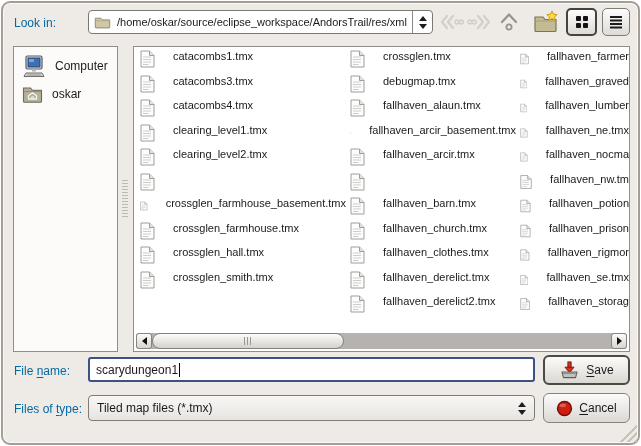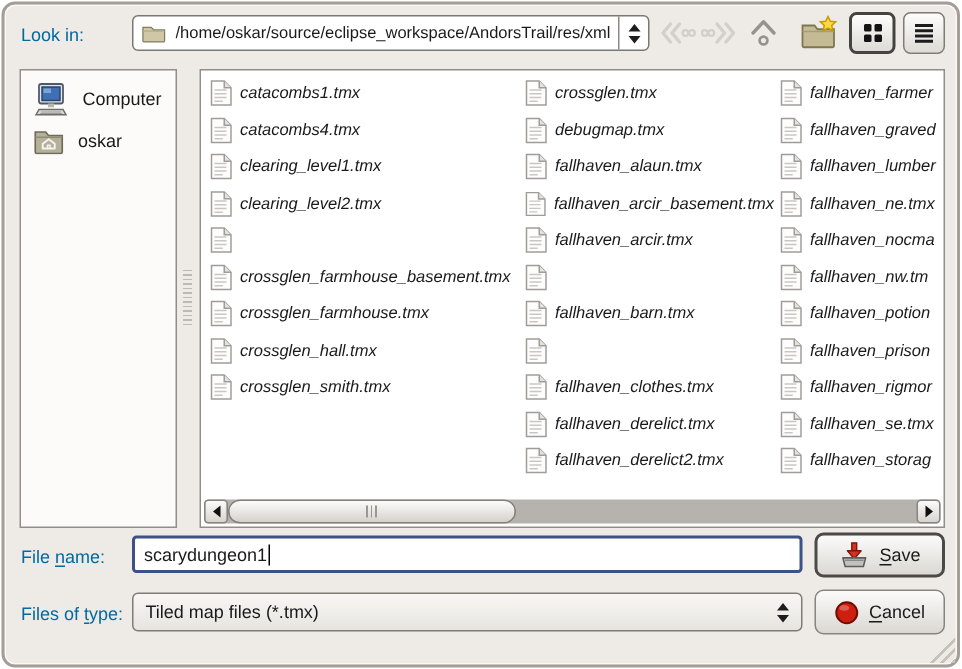--- a/index.html
+++ b/index.html
@@ -45,22 +45,22 @@
   .splitter { left:122px; top:180px; width:6px; height:38px;
               background:repeating-linear-gradient(to bottom,#bdbab4 0 1px,transparent 1px 3px); }
 
   
   .listpanel { left:133px; top:46px; width:497px; height:306px; background:#fff;
                border:1px solid #918e89; overflow:hidden; }
   .file-col { position:absolute; top:3px; height:272px; overflow:hidden; }
   .col-0 { left:2px;   width:210px; }
   .col-1 { left:212px; width:170px; }
   .col-2 { left:382px; width:113px; }
-  .file-item { height:24.5px; display:flex; align-items:center; gap:5px;
-               padding-left:4px; white-space:nowrap;font-style:italic; }
+  .file-item { height:24.5px; display:flex; align-items:flex-start; gap:18px;
+               padding-left:4px; white-space:nowrap; }
   .fname { font-size:11px; }
 
   
   .hscroll { position:absolute; left:2px; right:2px; bottom:2px; height:16px;
              background:#b6b3ae; border-radius:3px; }
   .sb-btn { position:absolute; top:0; width:16px; height:16px;
             background:linear-gradient(#fbfbfa,#d8d5d0); border:1px solid #87847f;
             border-radius:3px; display:flex; align-items:center; justify-content:center; }
   .sb-left  { left:0; }
   .sb-right { right:0; }
@@ -198,20 +198,28 @@
       <path d="M3 7 h8 M3 9.5 h8 M3 12 h8 M3 14.5 h5.5" stroke="#c9c7c4" stroke-width=".9"></path>
     </svg>
     <span class="fname">catacombs1.tmx</span>
   </div>
       <div class="file-item">
     <svg width="15" height="18" viewBox="0 0 15 18">
       <path d="M1 1 h8.5 L14 5.5 V17 H1 Z" fill="#fdfdfd" stroke="#a09d99" stroke-width="1"></path>
       <path d="M9.5 1 V5.5 H14" fill="#e4e2df" stroke="#a09d99" stroke-width="1"></path>
       <path d="M3 7 h8 M3 9.5 h8 M3 12 h8 M3 14.5 h5.5" stroke="#c9c7c4" stroke-width=".9"></path>
     </svg>
+    <span class="fname">catacombs3.tmx</span>
+  </div>
+      <div class="file-item">
+    <svg width="15" height="18" viewBox="0 0 15 18">
+      <path d="M1 1 h8.5 L14 5.5 V17 H1 Z" fill="#fdfdfd" stroke="#a09d99" stroke-width="1"></path>
+      <path d="M9.5 1 V5.5 H14" fill="#e4e2df" stroke="#a09d99" stroke-width="1"></path>
+      <path d="M3 7 h8 M3 9.5 h8 M3 12 h8 M3 14.5 h5.5" stroke="#c9c7c4" stroke-width=".9"></path>
+    </svg>
     <span class="fname">catacombs4.tmx</span>
   </div>
       <div class="file-item">
     <svg width="15" height="18" viewBox="0 0 15 18">
       <path d="M1 1 h8.5 L14 5.5 V17 H1 Z" fill="#fdfdfd" stroke="#a09d99" stroke-width="1"></path>
       <path d="M9.5 1 V5.5 H14" fill="#e4e2df" stroke="#a09d99" stroke-width="1"></path>
       <path d="M3 7 h8 M3 9.5 h8 M3 12 h8 M3 14.5 h5.5" stroke="#c9c7c4" stroke-width=".9"></path>
     </svg>
     <span class="fname">clearing_level1.tmx</span>
   </div>
@@ -318,20 +326,21 @@
       <path d="M3 7 h8 M3 9.5 h8 M3 12 h8 M3 14.5 h5.5" stroke="#c9c7c4" stroke-width=".9"></path>
     </svg>
     <span class="fname">fallhaven_barn.tmx</span>
   </div>
       <div class="file-item">
     <svg width="15" height="18" viewBox="0 0 15 18">
       <path d="M1 1 h8.5 L14 5.5 V17 H1 Z" fill="#fdfdfd" stroke="#a09d99" stroke-width="1"></path>
       <path d="M9.5 1 V5.5 H14" fill="#e4e2df" stroke="#a09d99" stroke-width="1"></path>
       <path d="M3 7 h8 M3 9.5 h8 M3 12 h8 M3 14.5 h5.5" stroke="#c9c7c4" stroke-width=".9"></path>
     </svg>
+    <span class="fname">fallhaven_church.tmx</span>
   </div>
       <div class="file-item">
     <svg width="15" height="18" viewBox="0 0 15 18">
       <path d="M1 1 h8.5 L14 5.5 V17 H1 Z" fill="#fdfdfd" stroke="#a09d99" stroke-width="1"></path>
       <path d="M9.5 1 V5.5 H14" fill="#e4e2df" stroke="#a09d99" stroke-width="1"></path>
       <path d="M3 7 h8 M3 9.5 h8 M3 12 h8 M3 14.5 h5.5" stroke="#c9c7c4" stroke-width=".9"></path>
     </svg>
     <span class="fname">fallhaven_clothes.tmx</span>
   </div>
       <div class="file-item">

